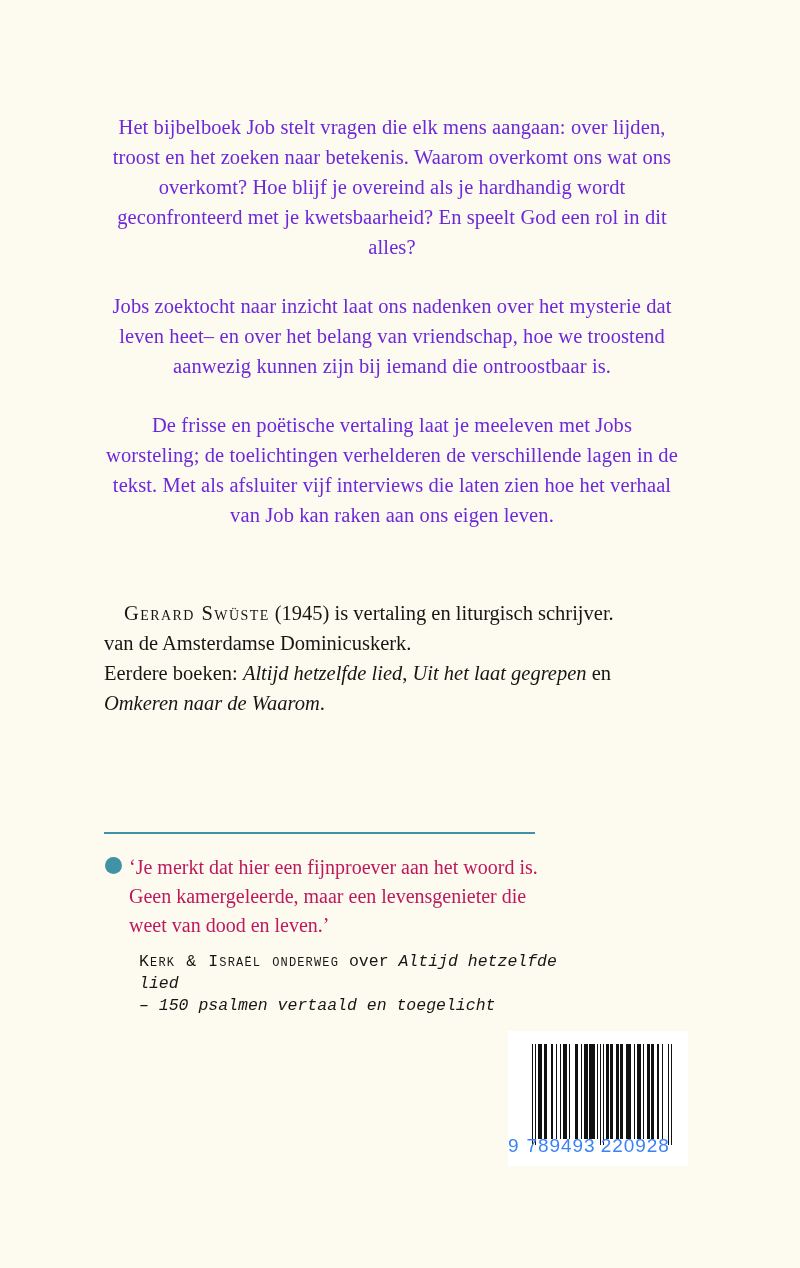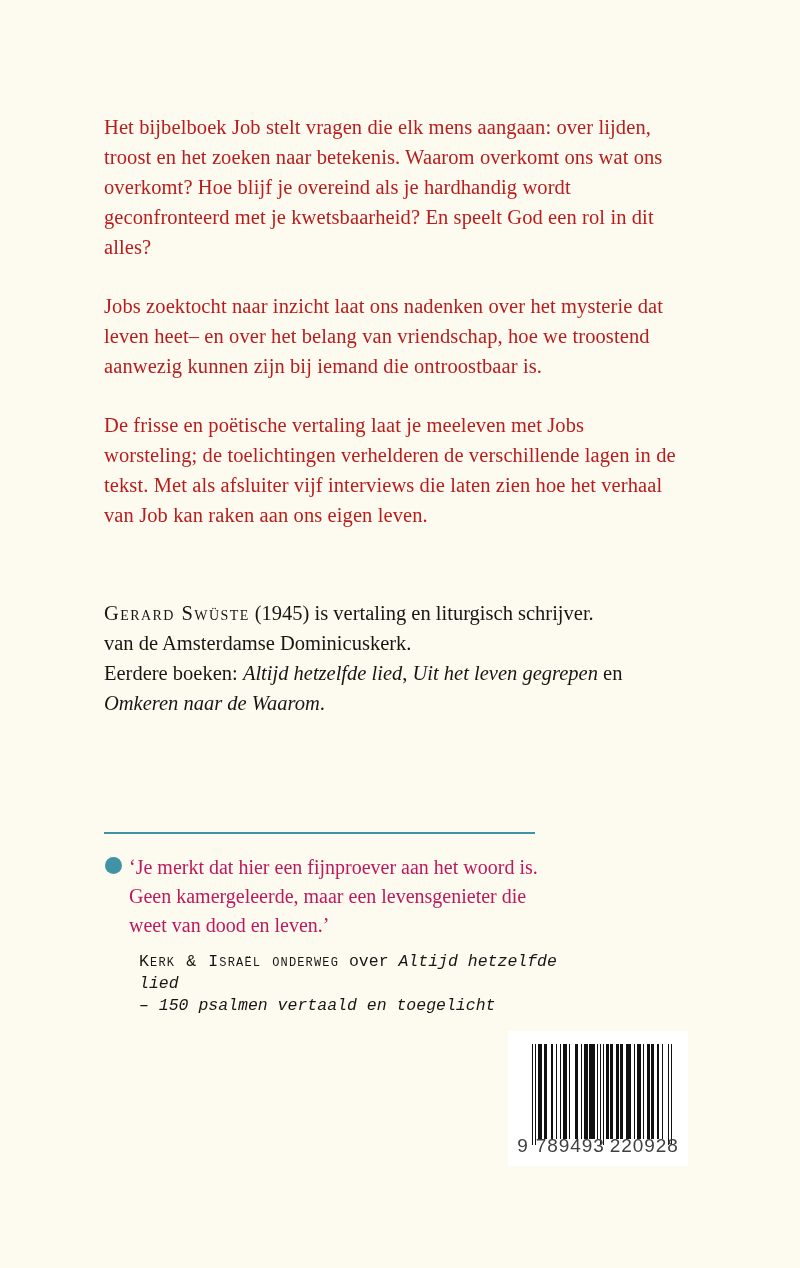--- a/index.html
+++ b/index.html
@@ -26,39 +26,40 @@
     position: absolute;
     left: 104px;
     top: 112px;
     width: 576px;
   }
   .para {
     font-size: 20.5px;
     line-height: 30px;
     margin: 0 0 29px 0;
     letter-spacing: 0.005em;
-    text-align: left;
-    color: #b91c1c;
+    text-align: center;
+    color: #6d28d9;
   }
   .para:last-child { margin-bottom: 4px; }
 
   
   .bio {
     position: absolute;
     left: 104px;
     top: 598px;
     width: 576px;
     font-size: 20.5px;
     line-height: 30px;
     color: #181614;
   }
   .bio .line { display: block; }
   .smallcaps {
     font-variant: small-caps;
     letter-spacing: 0.07em;
+    margin-left: 20px;
   }
   .ital { font-style: italic; margin-top: 9px; }
 
   
   .rule {
     position: absolute;
     left: 104px;
     top: 832px;
     width: 431px;
     height: 2px;
@@ -118,44 +119,44 @@
     top: 0;
     background: #111111;
     height: 100%;
   }
   .barcode-bars span.guard { height: 106%; }
   .barcode-digits {
     position: absolute;
     left: 0;
     top: 104px;
     width: 180px;
-    text-align: center;
+    text-align: left;
     font-family: "Liberation Sans", "DejaVu Sans", sans-serif;
     font-size: 19px;
     letter-spacing: 0.05em;
-    color: #404040;
+    color: #3b82f6;
   }
   .barcode-digits .lead { margin-right: 7px; }
   .barcode-digits .grp { margin-right: 5px; }
 </style>
 </head>
 <body>
 
 <div class="page">
 
   <div class="blurb">
     <p class="para">Het bijbelboek Job stelt vragen die elk mens aangaan: over lijden, troost en het zoeken naar betekenis. Waarom overkomt ons wat ons overkomt? Hoe blijf je overeind als je hardhandig wordt geconfronteerd met je kwetsbaarheid? En speelt God een rol in dit alles?</p>
     <p class="para">Jobs zoektocht naar inzicht laat ons nadenken over het mysterie dat leven heet– en over het belang van vriendschap, hoe we troostend aanwezig kunnen zijn bij iemand die ontroostbaar is.</p>
     <p class="para">De frisse en poëtische vertaling laat je meeleven met Jobs worsteling; de toelichtingen verhelderen de verschillende lagen in de tekst. Met als afsluiter vijf interviews die laten zien hoe het verhaal van Job kan raken aan ons eigen leven.</p>
   </div>
 
   <div class="bio">
     <span class="line"><span class="smallcaps">Gerard Swüste</span> <span>(1945)</span><span> is vertaling en liturgisch schrijver.</span></span>
     <span class="line">van de Amsterdamse Dominicuskerk.</span>
-    <span class="line"><span>Eerdere boeken:</span> <span class="ital">Altijd hetzelfde lied</span>, <span class="ital">Uit het leven gegrepen</span> <span>en</span> <span class="ital">Omkeren naar de Waarom</span><span>.</span></span>
+    <span class="line"><span>Eerdere boeken:</span> <span class="ital">Altijd hetzelfde lied</span>, <span class="ital">Uit het laat gegrepen</span> <span>en</span> <span class="ital">Omkeren naar de Waarom</span><span>.</span></span>
   </div>
 
   <div class="rule"></div>
   <div class="bullet"></div>
   <div class="quote">‘Je merkt dat hier een fijnproever aan het woord is. Geen kamergeleerde, maar een levensgenieter die weet van dood en leven.’</div>
   <div class="attribution">
     <span class="src">Kerk &amp; Israël onderweg</span><span> over </span><span class="ital">Altijd hetzelfde lied</span><br>
     <span class="ital">– 150 psalmen vertaald en toegelicht</span>
   </div>
 

